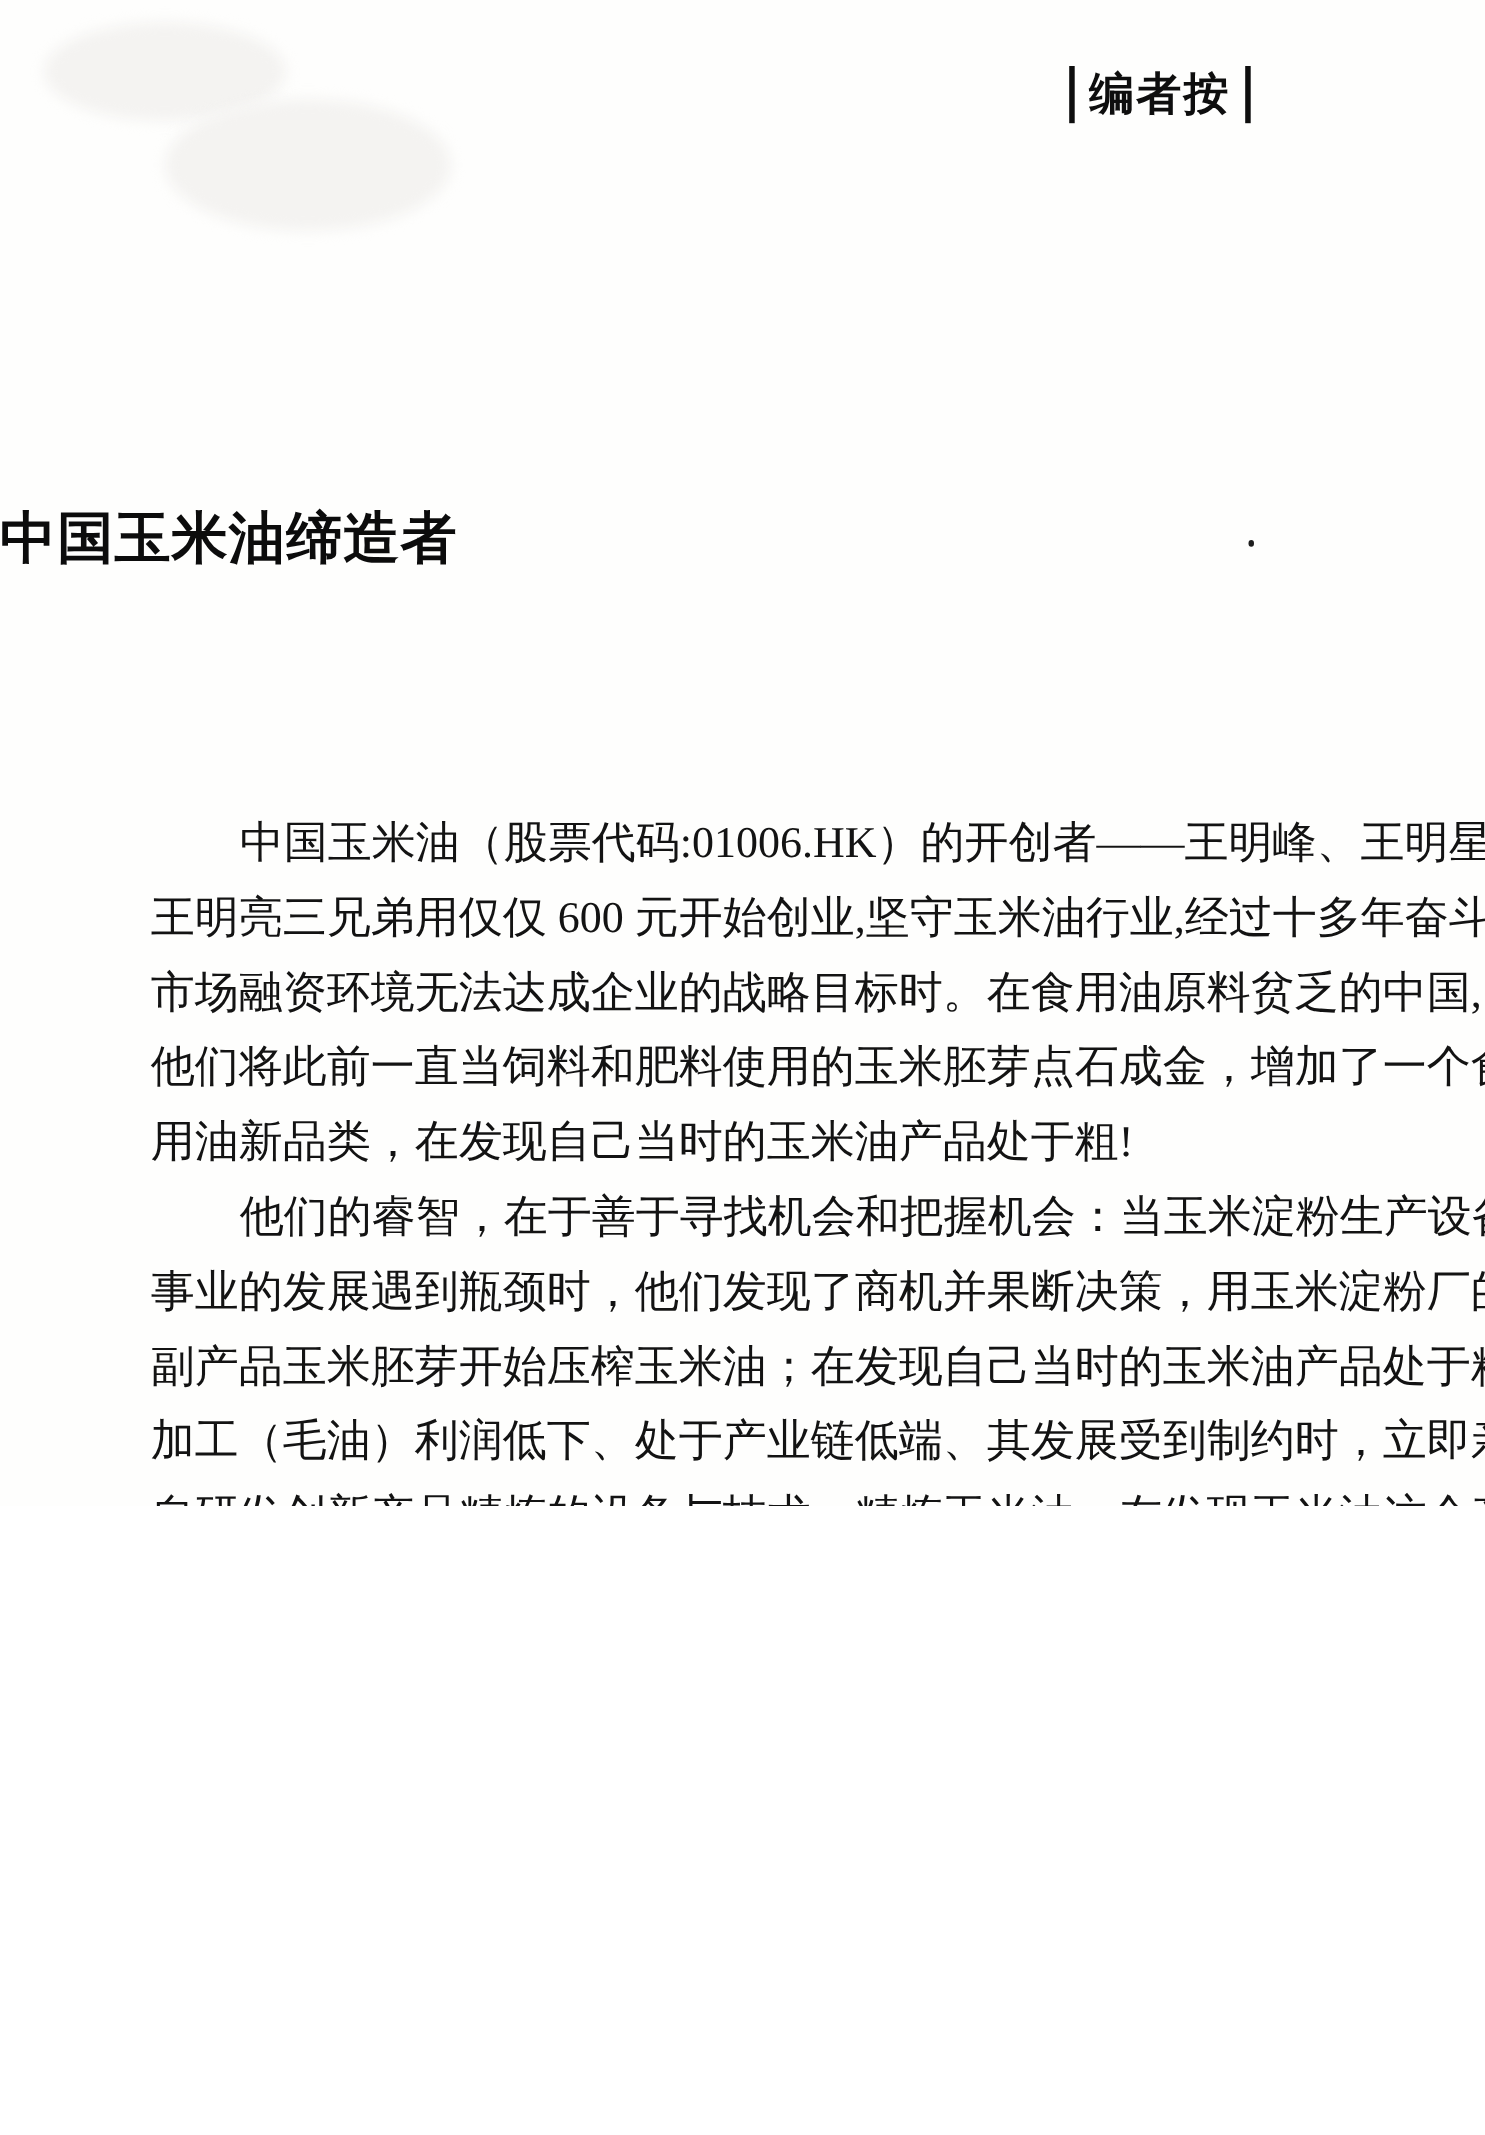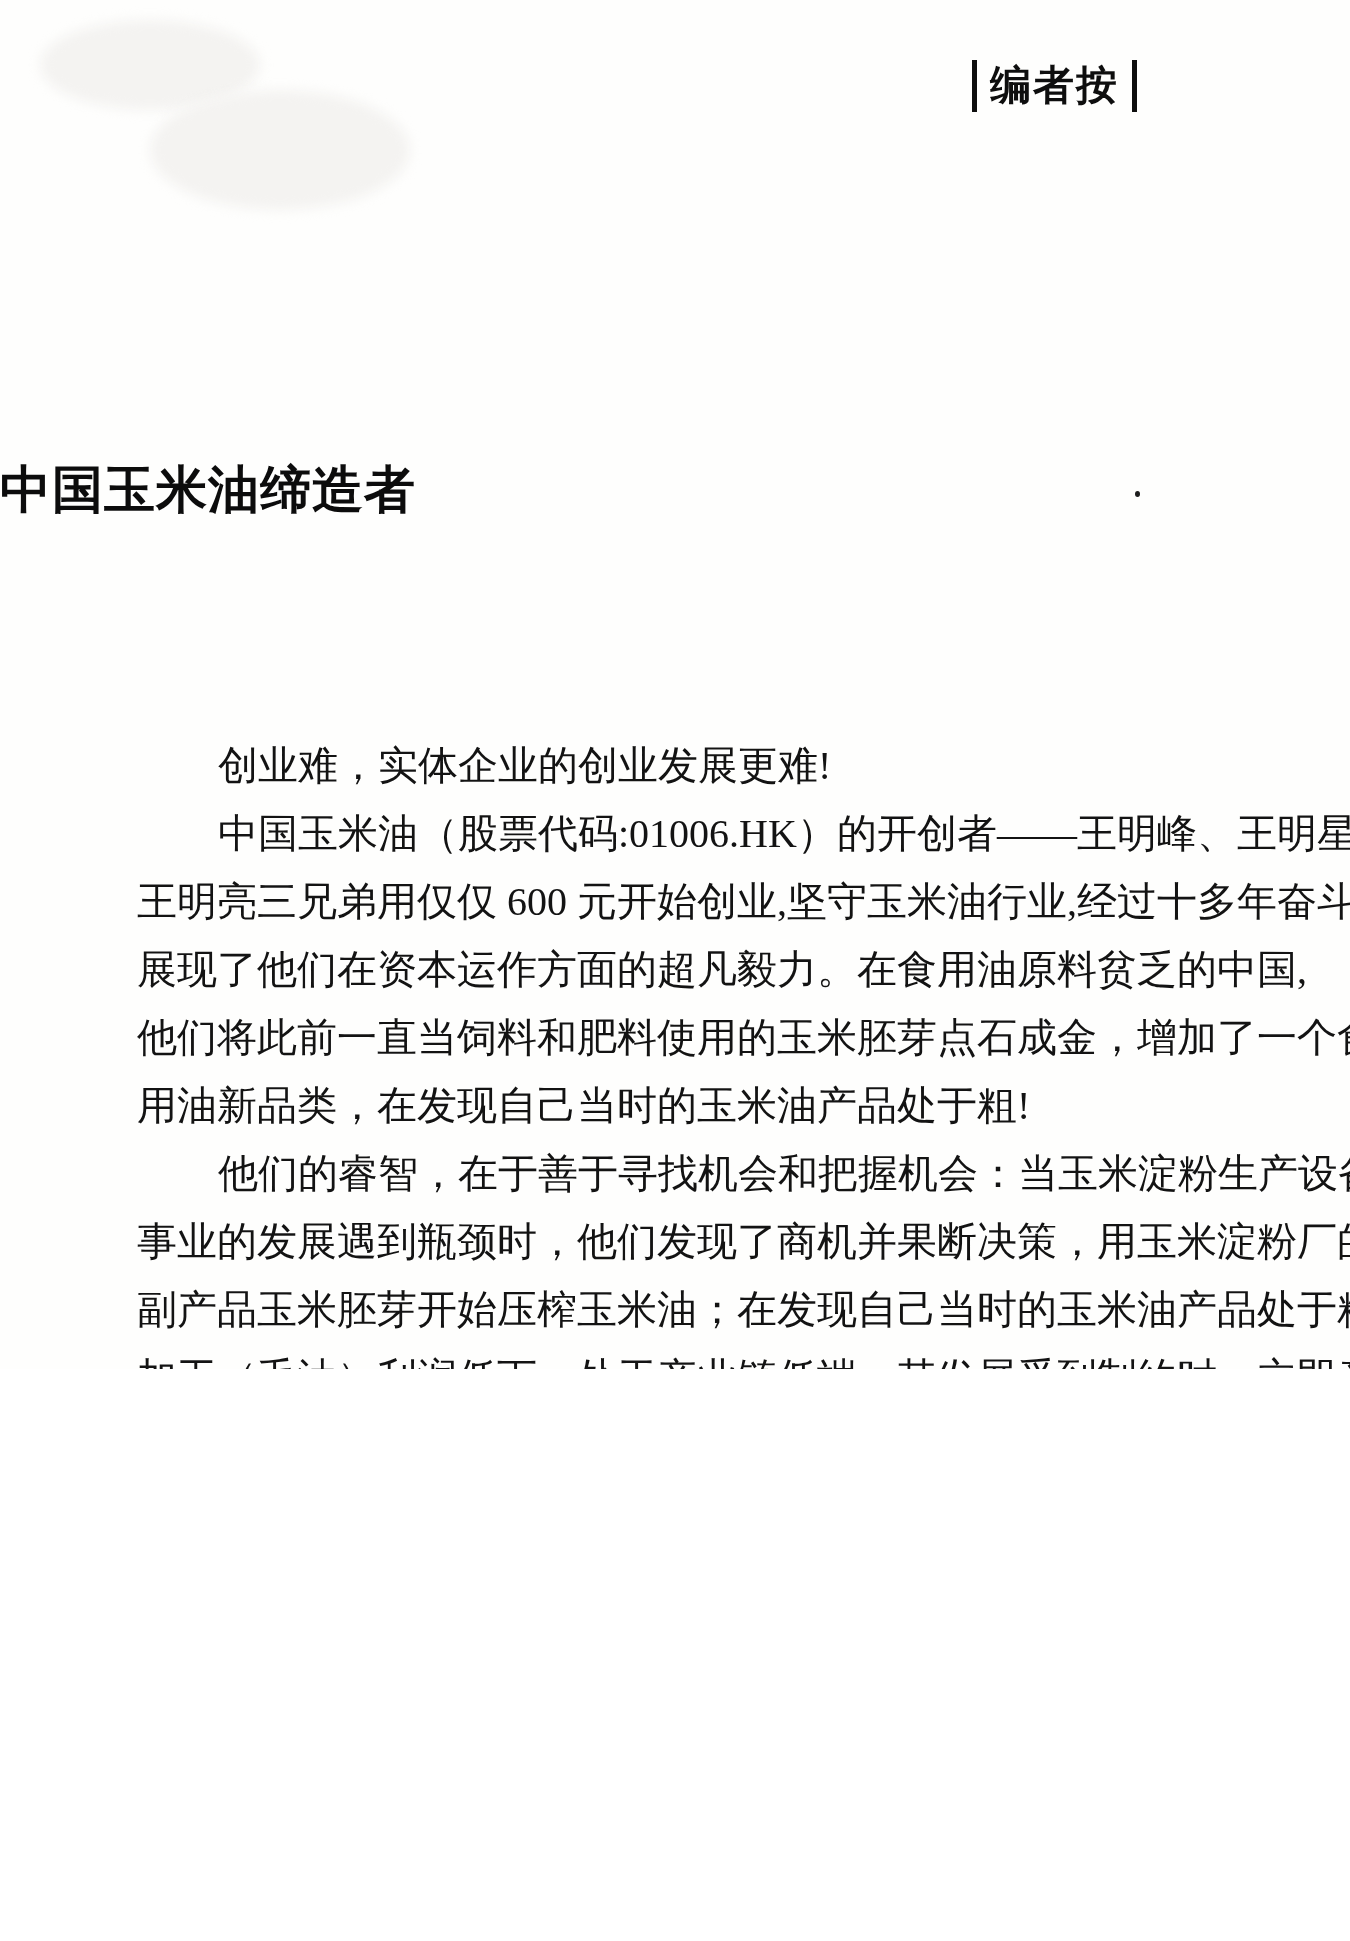--- a/index.html
+++ b/index.html
@@ -119,24 +119,23 @@
   <div class="header-note">
     <span class="header-bar"></span>
     <span>编者按</span>
     <span class="header-bar"></span>
   </div>
 
   <h1 class="doc-title" style="margin:0;">中国玉米油缔造者</h1>
   <span class="title-dot"></span>
 
   <div class="content">
-    <div class="line indent">创业难，实体企业的创业发展更难!</div>
     <div class="line indent">中国玉米油（股票代码:01006.HK）的开创者——王明峰、王明星、</div>
     <div class="line">王明亮三兄弟用仅仅 600 元开始创业,坚守玉米油行业,经过十多年奋斗,</div>
-    <div class="line">展现了他们在资本运作方面的超凡毅力。在食用油原料贫乏的中国,</div>
+    <div class="line">市场融资环境无法达成企业的战略目标时。在食用油原料贫乏的中国,</div>
     <div class="line">他们将此前一直当饲料和肥料使用的玉米胚芽点石成金，增加了一个食</div>
     <div class="line">用油新品类，在发现自己当时的玉米油产品处于粗!</div>
     <div class="line indent">他们的睿智，在于善于寻找机会和把握机会：当玉米淀粉生产设备</div>
     <div class="line">事业的发展遇到瓶颈时，他们发现了商机并果断决策，用玉米淀粉厂的</div>
     <div class="line">副产品玉米胚芽开始压榨玉米油；在发现自己当时的玉米油产品处于粗</div>
     <div class="line">加工（毛油）利润低下、处于产业链低端、其发展受到制约时，立即亲</div>
     <div class="line">自研发创新产品精炼的设备与技术，精炼玉米油；在发现玉米油这个产</div>
     <div class="line">业有巨大市场空间时，开始塑造自有品牌“长寿花”；当因欧交所创业板</div>
     <div class="line">Alternext 市场融资环境无法达成企业的战略目标时，他们果断决策，从</div>
     <div class="line">欧交所转板至香港联交所上市，展现了他们在资本运作方面的超凡毅力</div>

